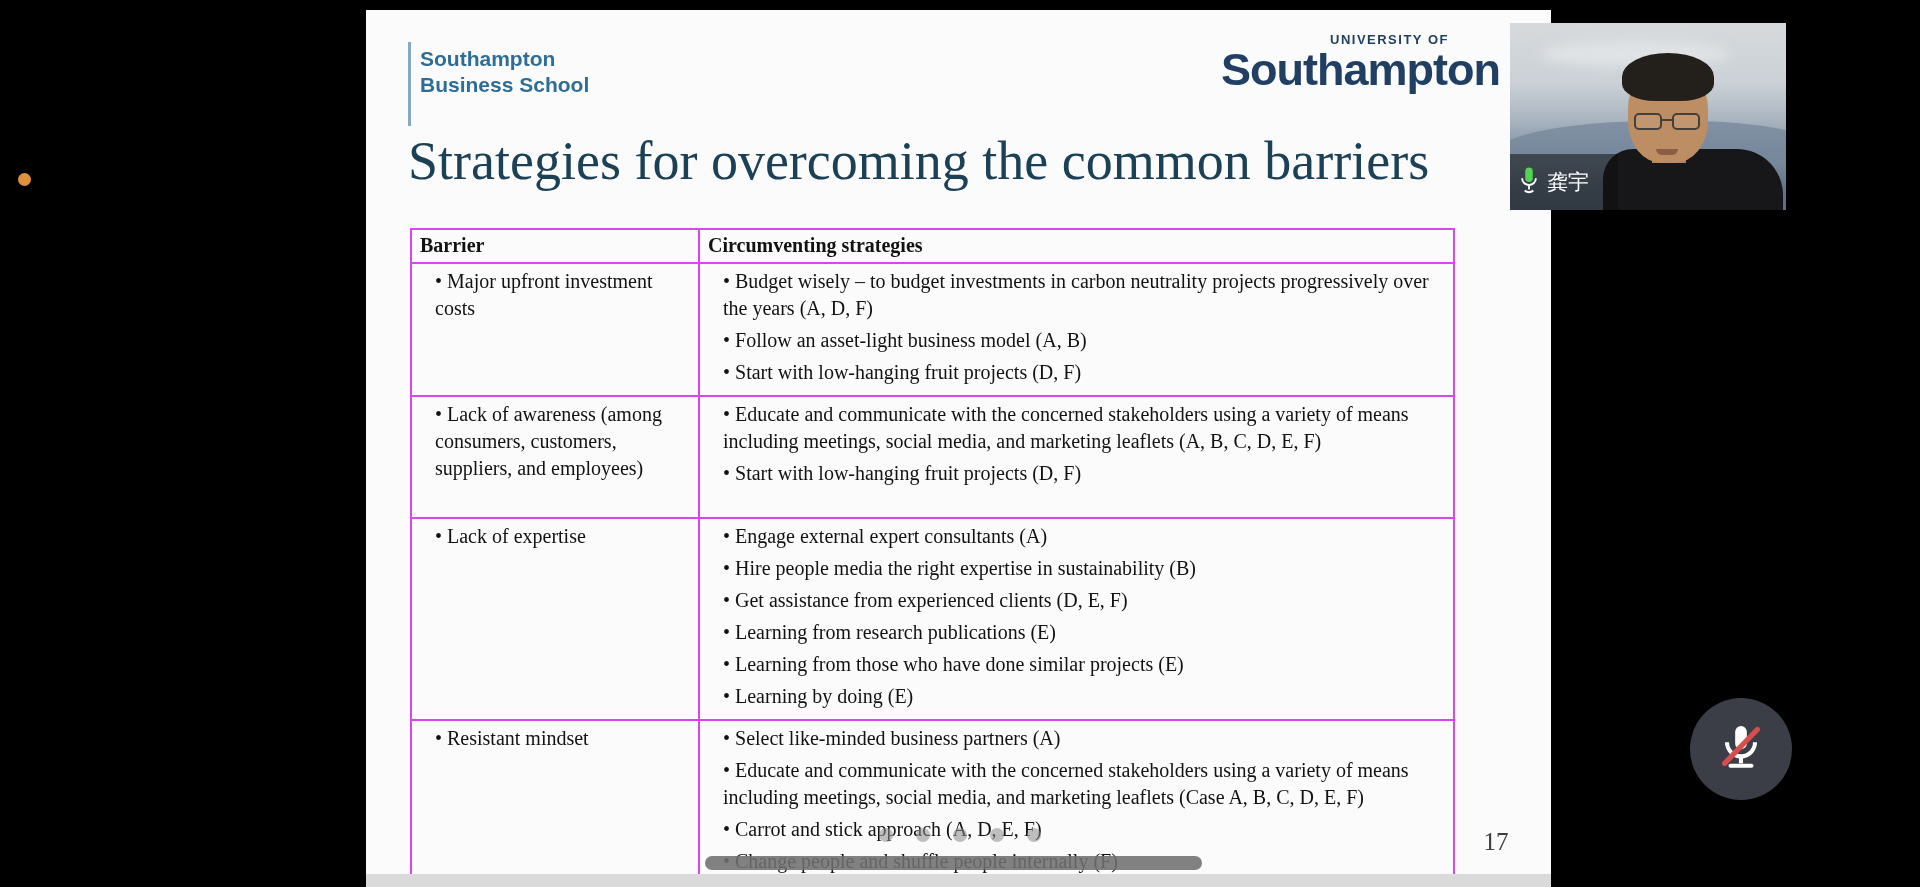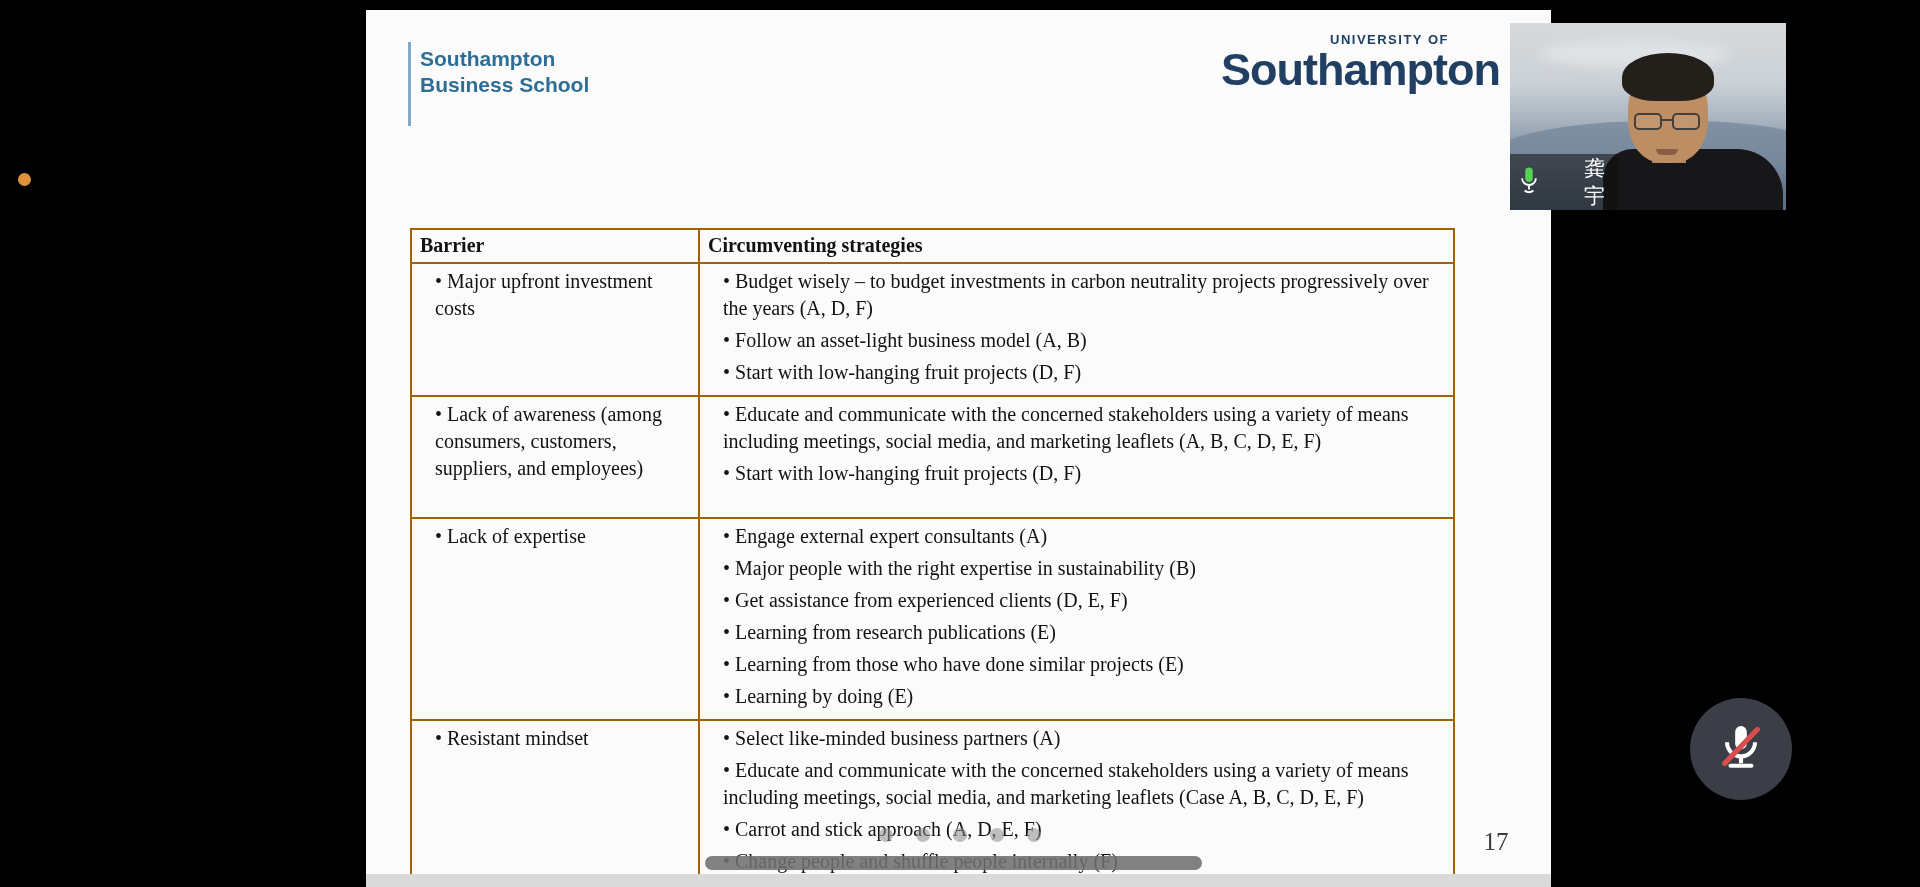--- a/index.html
+++ b/index.html
@@ -27,21 +27,21 @@
                 letter-spacing:-1px; }
 
   .slide-title { position:absolute; left:42px; top:120px; width:1120px;
                  font-family:"Liberation Serif", serif; font-size:54px; font-weight:400;
                  color:#1c4156; white-space:nowrap; }
 
   
   .barriers-table { position:absolute; left:44px; top:218px; width:1043px;
                     border-collapse:collapse; table-layout:fixed;
                     font-family:"Liberation Serif", serif; color:#121212; }
-  .barriers-table th, .barriers-table td { border:2px solid #a16207; vertical-align:top;
+  .barriers-table th, .barriers-table td { border:2px solid #d946ef; vertical-align:top;
                     overflow:hidden;margin-left:47px; }
   .barriers-table th { text-align:left; font-size:20px; font-weight:700;
                     padding:4px 8px; height:34px; }
   .barriers-table td { font-size:20px; line-height:27px; padding:4px 23px; }
   .col-barrier  { width:288px; }
   .col-strategy { width:755px; }
   .barriers-table tr.r1 td { height:121px; }
   .barriers-table tr.r2 td { height:122px; }
   .barriers-table tr.r3 td { height:171px; }
   .barriers-table tr.r4 td { height:199px; }
@@ -82,21 +82,21 @@
   .wc-glasses { position:absolute; left:124px; top:90px; width:70px; height:18px; }
   .wc-lens { position:absolute; top:0; width:28px; height:17px; border:2px solid #44403c;
              border-radius:5px; background:rgba(255,255,255,.08); }
   .wc-lens.left { left:0; } .wc-lens.right { left:38px; }
   .wc-bridge { position:absolute; left:28px; top:6px; width:10px; height:2px; background:#44403c; }
   .wc-mouth { position:absolute; left:146px; top:126px; width:22px; height:6px;
               background:#8a5d44; border-radius:0 0 10px 10px; }
   .wc-nametag { position:absolute; left:0; bottom:0; width:108px; height:56px;
                 background:rgba(15,15,15,.55); display:flex; align-items:center;
                 padding-left:9px; gap:8px; }
-  .wc-name { color:#fff; font-size:21px;margin-left:37px; }
+  .wc-name { color:#fff; font-size:21px; }
 
   
   .share-pill { position:absolute; left:112px; top:828px; display:flex; align-items:center;
                 gap:12px; }
   .share-label { color:#efefef; font-size:21px; }
 
   
   .mute-btn { position:absolute; left:1690px; top:698px; width:102px; height:102px;
               border-radius:50%; background:#3b3e46; display:flex; align-items:center;
               justify-content:center; cursor:pointer; }
@@ -116,20 +116,21 @@
         <div>Southampton</div>
         <div>Business School</div>
       </div>
     </div>
 
     <div class="univ-logo">
       <div class="univ-small">UNIVERSITY OF</div>
       <div class="univ-large">Southampton</div>
     </div>
 
+    <div class="slide-title">Strategies for overcoming the common barriers</div>
 
     <table class="barriers-table">
       <colgroup>
           <col class="col-barrier">
           <col class="col-strategy">
         </colgroup>
       <thead>
         <tr>
           <th>Barrier</th>
           <th>Circumventing strategies</th>
@@ -148,21 +149,21 @@
             <td>• Lack of awareness (among consumers, customers, suppliers, and employees)</td>
             <td>
               <div class="strategy">• Educate and communicate with the concerned stakeholders using a variety of means including meetings, social media, and marketing leaflets (A, B, C, D, E, F)</div>
               <div class="strategy">• Start with low-hanging fruit projects (D, F)</div>
             </td>
           </tr>
           <tr class="r3">
             <td>• Lack of expertise</td>
             <td>
               <div class="strategy">• Engage external expert consultants (A)</div>
-              <div class="strategy">• Major people with the right expertise in sustainability (B)</div>
+              <div class="strategy">• Hire people media the right expertise in sustainability (B)</div>
               <div class="strategy">• Get assistance from experienced clients (D, E, F)</div>
               <div class="strategy">• Learning from research publications (E)</div>
               <div class="strategy">• Learning from those who have done similar projects (E)</div>
               <div class="strategy">• Learning by doing (E)</div>
             </td>
           </tr>
           <tr class="r4">
             <td>• Resistant mindset</td>
             <td>
               <div class="strategy">• Select like-minded business partners (A)</div>

